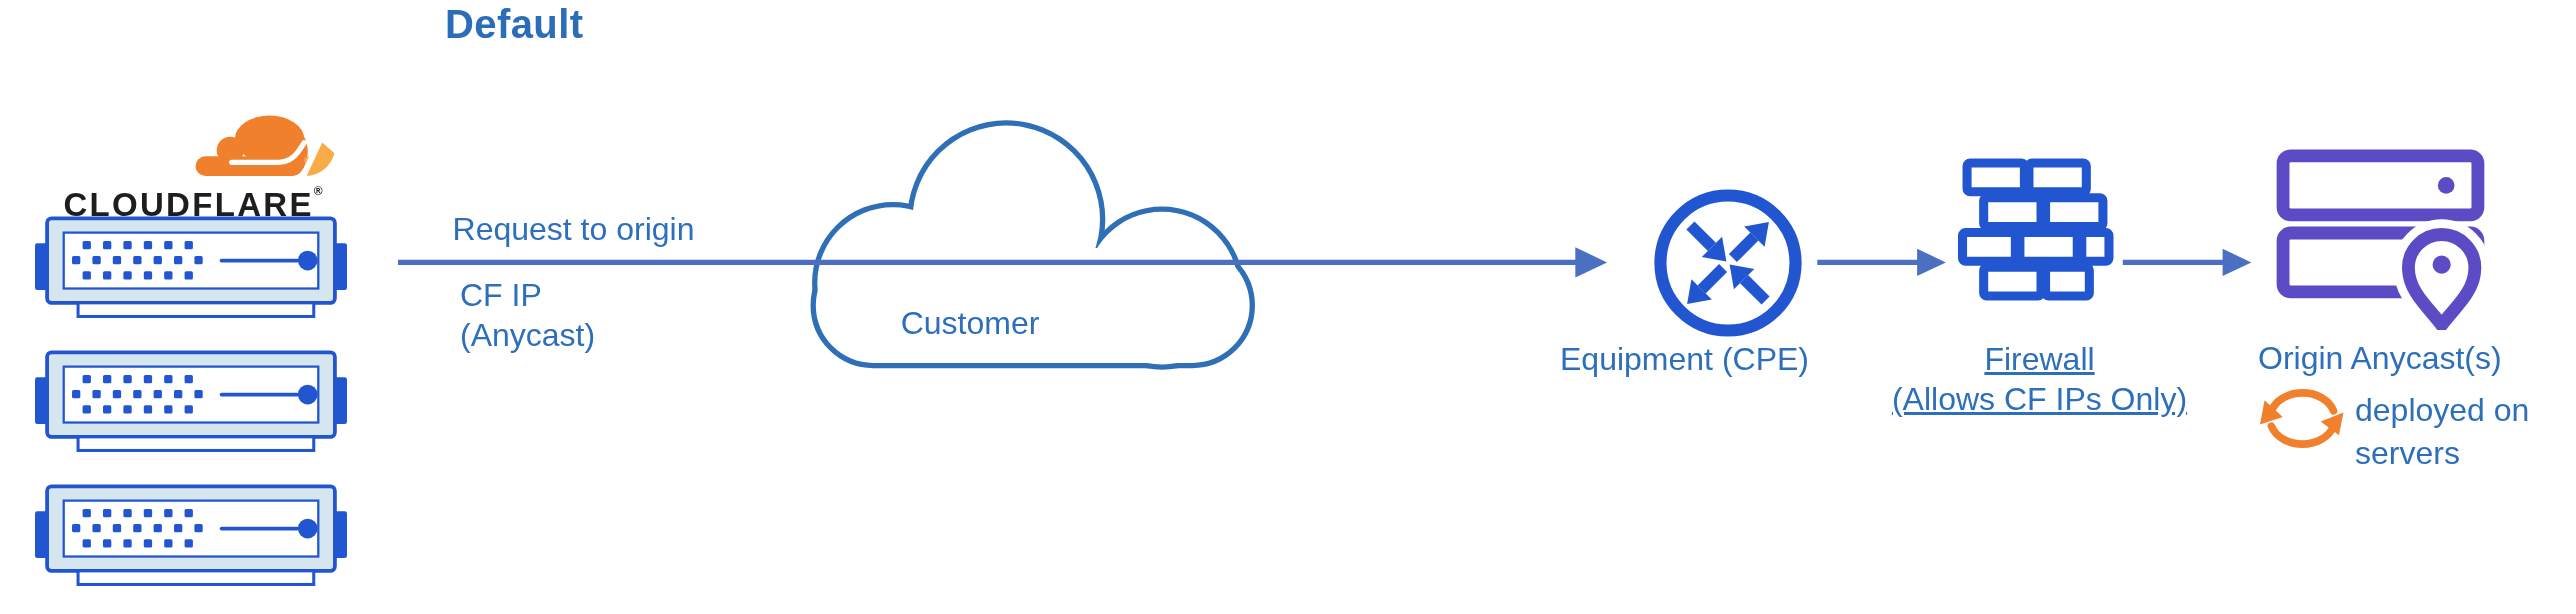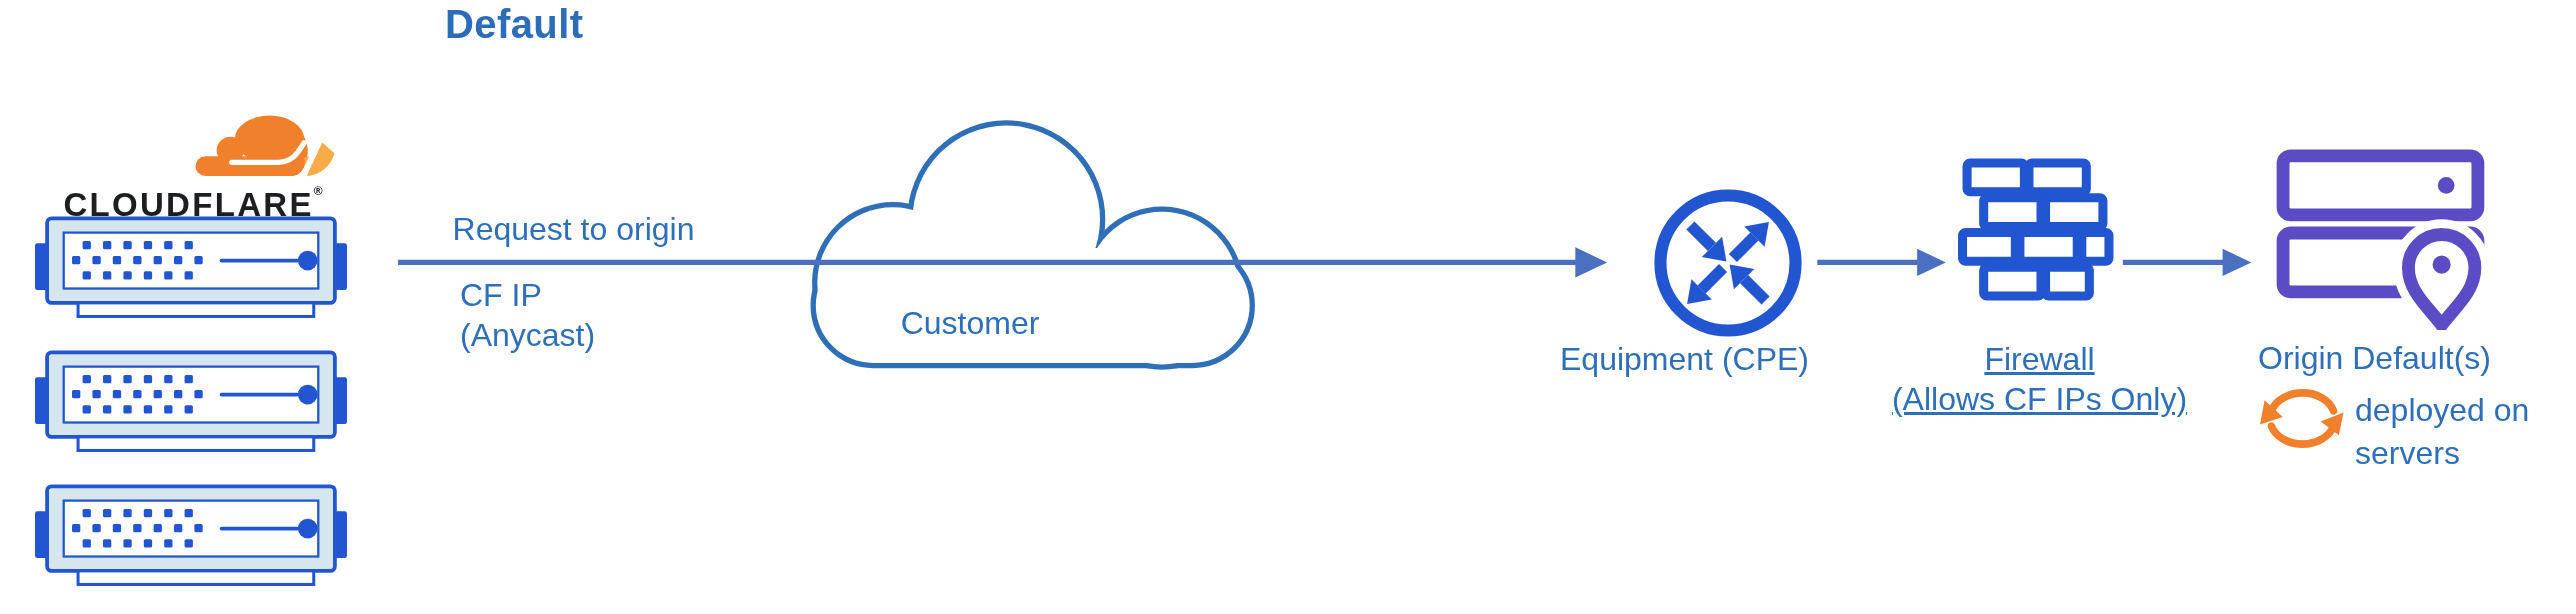--- a/index.html
+++ b/index.html
@@ -234,20 +234,20 @@
     <span style="display:block;">(Anycast)</span>
   </div>
   <div class="abs lbl center" style="left:826px;top:303px;width:288px;">Customer</div>
   <div class="abs lbl" style="left:1560px;top:339px;">
     <span style="display:block;">Equipment (CPE)</span>
   </div>
   <div class="abs lbl center" style="left:1888px;top:339px;width:303px;text-decoration:underline;">
     <span style="display:block;">Firewall</span>
     <span style="display:block;">(Allows CF IPs Only)</span>
   </div>
-  <div class="abs lbl" style="left:2258px;top:338px;">Origin Default(s)</div>
+  <div class="abs lbl" style="left:2258px;top:338px;">Origin Anycast(s)</div>
   <div class="abs lbl" style="left:2355px;top:389px;line-height:43px;">
     <span style="display:block;">deployed on</span>
     <span style="display:block;">servers</span>
   </div>
 
 </div>
 
 
 </body></html>

